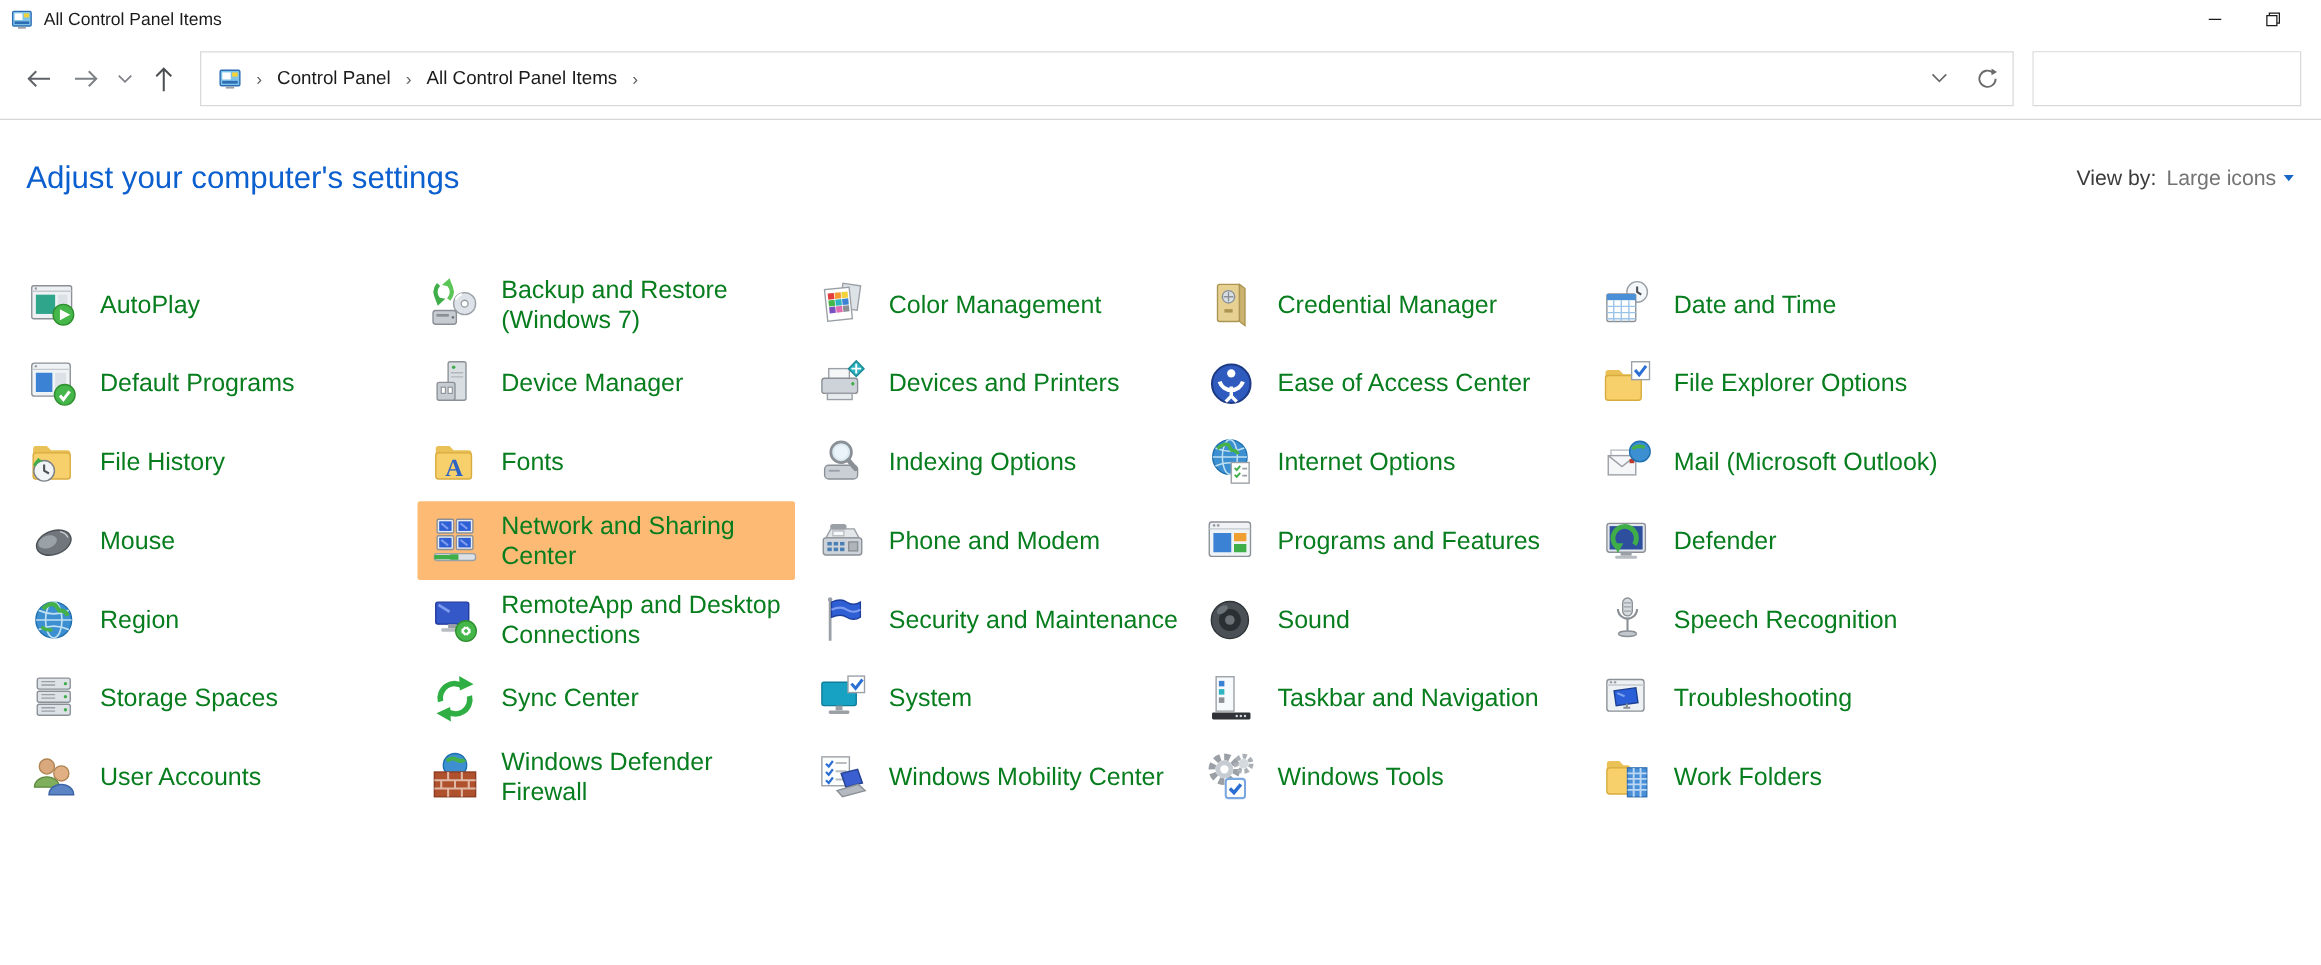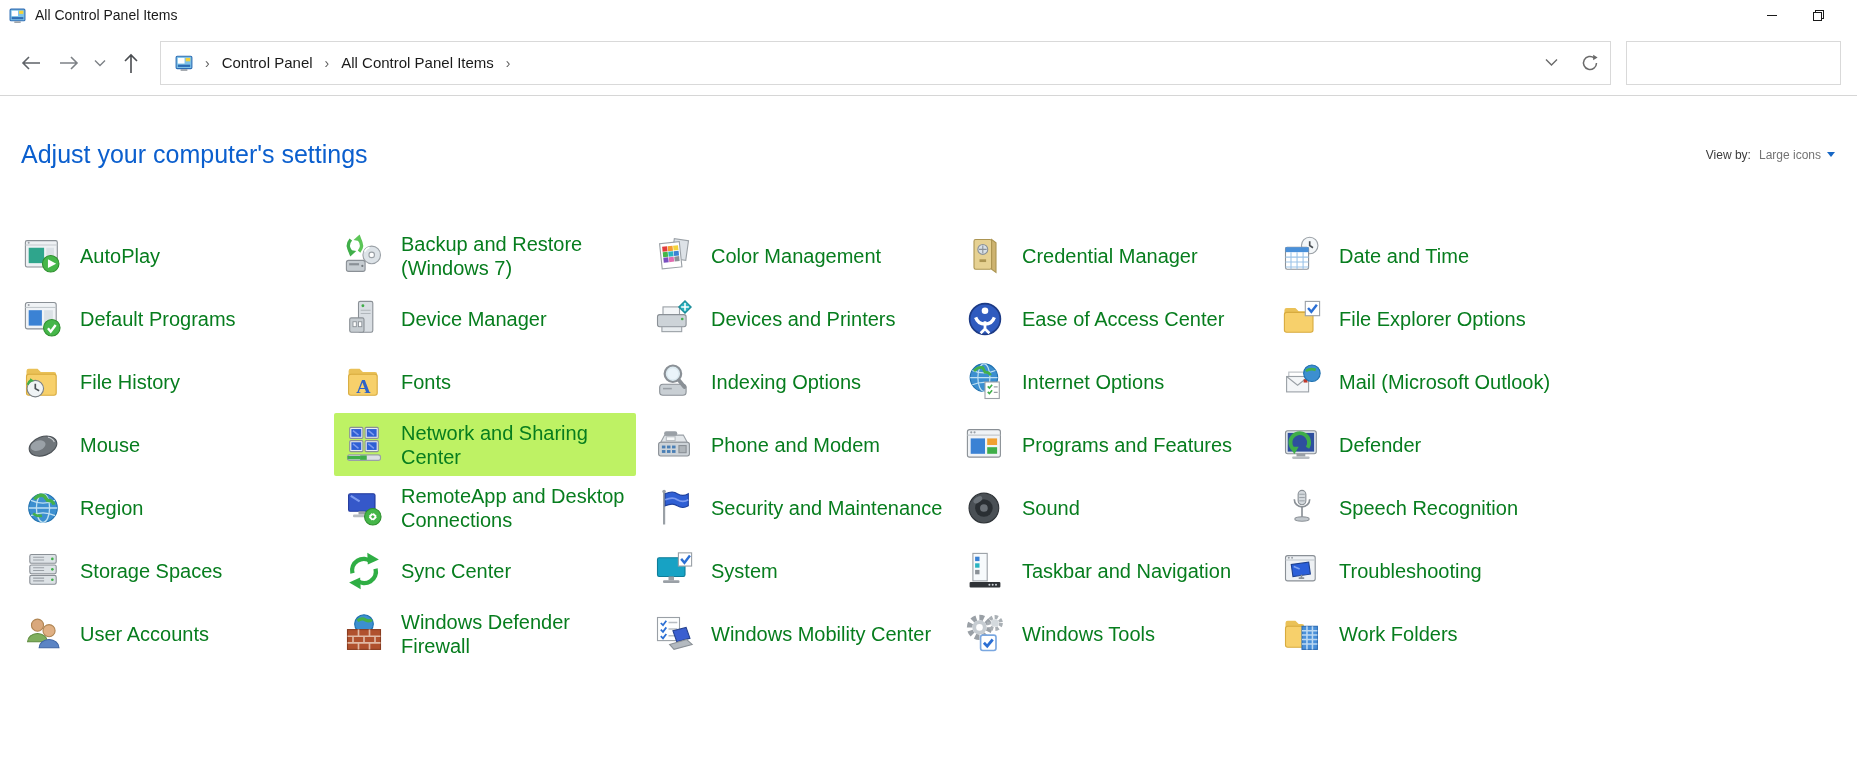--- a/index.html
+++ b/index.html
@@ -19,31 +19,31 @@
   .nav-btn.small { width:24px; }
   .addressbar { flex:1 1 auto; height:44px; margin-left:10px; margin-right:15px; border:1px solid #d9d9d9; background:#fff; display:flex; align-items:center; padding:0 10px 0 14px; }
   .crumbs { display:flex; align-items:center; gap:12px; flex:1 1 auto; font-size:15px; color:#1a1a1a; }
   .crumb { cursor:default; }
   .crumb-sep { color:#5f5f5f; font-size:14px; }
   .addr-icons { display:flex; align-items:center; gap:22px; }
   .searchbox { width:215px; height:44px; border:1px solid #d9d9d9; background:#fff; flex:0 0 auto; }
   .searchbox input { width:100%; height:100%; border:none; outline:none; font-size:15px; padding:0 10px; font-family:inherit; }
 
   
-  .header-row { display:flex; align-items:center; justify-content:space-between; margin-top:44px; padding:0 22px 0 21px;gap:32px; }
+  .header-row { display:flex; align-items:center; justify-content:space-between; margin-top:32px; padding:0 22px 0 21px;gap:32px; }
   .page-title { font-size:25px; color:#0b5fce; font-weight:400; }
-  .viewby { display:flex; align-items:center; gap:8px; font-size:12px;justify-content:center; }
+  .viewby { display:flex; align-items:center; gap:8px; font-size:17px;justify-content:center; }
   .viewby-label { color:#3b3b3b; }
   .viewby-value { color:#737373; display:flex; align-items:center; gap:6px; cursor:default; }
   .dd-arrow { width:0; height:0; border-left:4.5px solid transparent; border-right:4.5px solid transparent; border-top:5px solid #1767c5; display:inline-block; }
 
   
   .grid { margin:55px 0 0 13px; display:grid; grid-template-columns:321px 310px 311px 317px 320px; grid-auto-rows:63px; }
   .cp-item { display:flex; align-items:center; height:63px; padding-left:8px; margin-right:8px; border-radius:2px; }
-  .cp-item.selected { background:#bef264; }
+  .cp-item.selected { background:#fdba74; }
   .cp-item .ic { width:44px; height:44px; flex:0 0 auto; }
   .cp-label { margin-left:15px; font-size:20px; line-height:24px; color:#077d1e; white-space:pre-line; max-width:235px; }
 
   svg text { user-select:none; }
 </style>
 </head>
 <body>
 
 <svg width="0" height="0" style="position:absolute">
 <defs>

